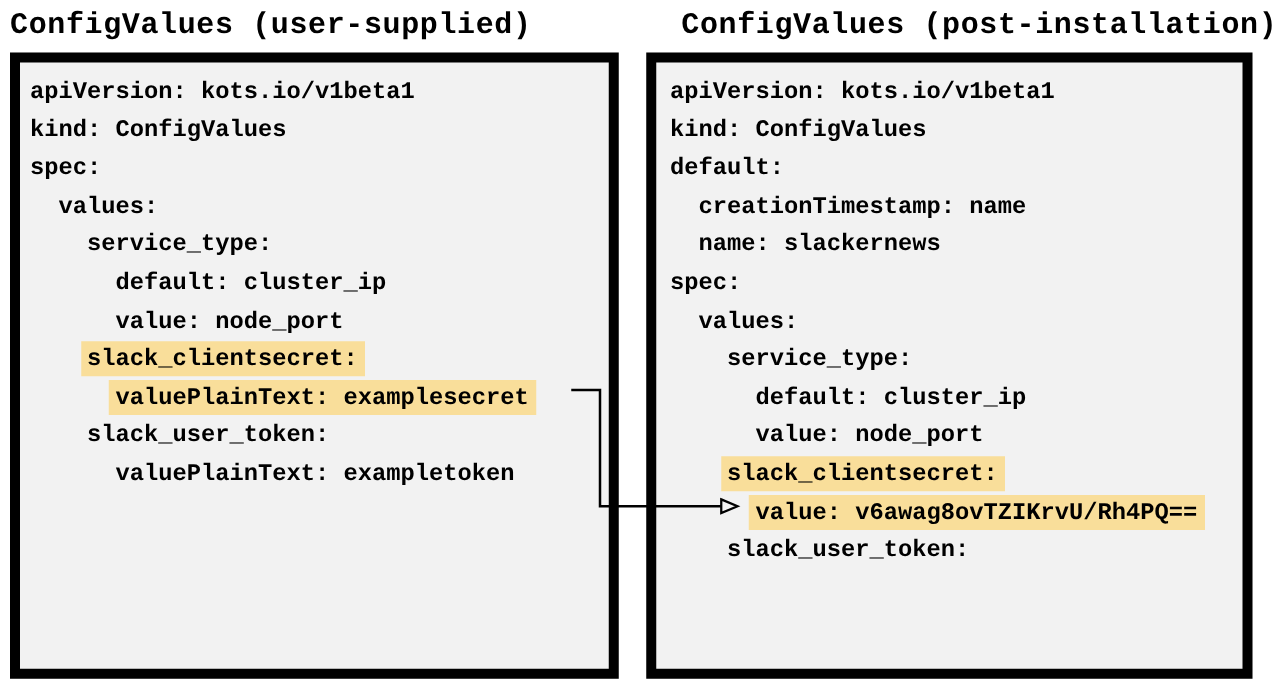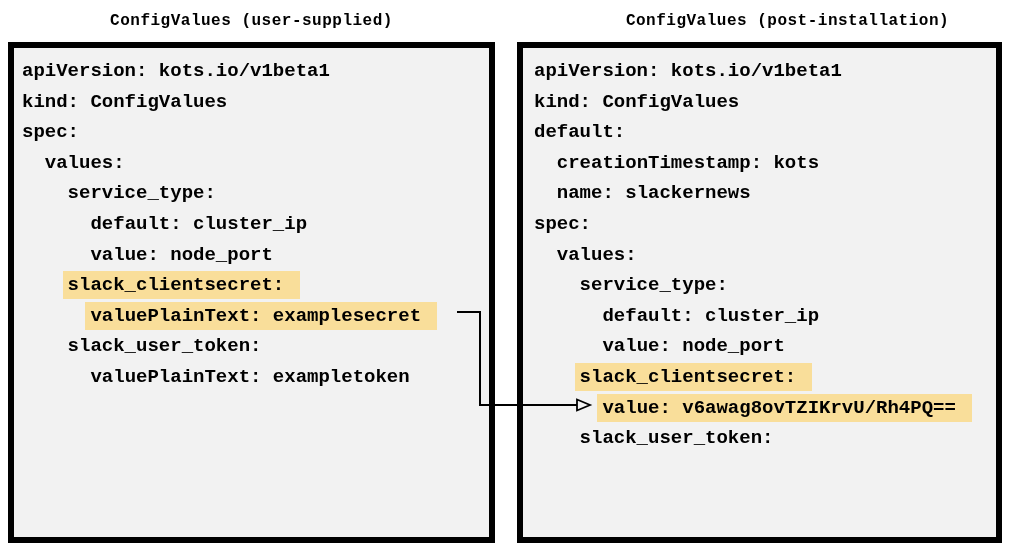--- a/index.html
+++ b/index.html
@@ -13,51 +13,50 @@
     position: relative;
     overflow: hidden;
     font-family: "Liberation Mono", "DejaVu Sans Mono", monospace;
     color: #000000;
   }
   .panel-title {
     position: absolute;
     top: 5px;
     height: 32px;
     line-height: 32px;
-    text-align: center;
     font-weight: bold;
-    font-size: 16px;
+    font-size: 24px;
     letter-spacing: 0.5px;
     white-space: pre;
   }
   #left-title  { left: 8px;   width: 487px; }
   #right-title { left: 545px; width: 485px; }
   .code-panel {
     position: absolute;
     top: 42px;
     height: 501px;
     background: #f2f2f2;
-    border: 6px solid #000000;
+    border: 8px solid #000000;
     box-sizing: border-box;
     padding-top: 8px;
     overflow: hidden;
   }
   #left-panel  { left: 8px;   width: 487px; padding-left: 8px;  }
   #right-panel { left: 517px; width: 485px; padding-left: 11px; }
   .code-line {
     height: 30.6px;
     line-height: 30.6px;
     font-size: 19px;
     font-weight: bold;
     white-space: pre;
   }
   .code-text { white-space: pre; }
   .hl {
     background: #f9de9a;
-    padding: 3px 16px 3px 5px;
+    padding: 3px 6px 3px 5px;
     margin-left: -5px;
   }
   #connector-overlay {
     position: absolute;
     left: 0;
     top: 0;
     width: 1019px;
     height: 559px;
     pointer-events: none;
     z-index: 5;
@@ -81,21 +80,21 @@
     <div class="code-line"><span class="code-indent">    </span><span class="code-text hl">slack_clientsecret:</span></div>
     <div class="code-line"><span class="code-indent">      </span><span class="code-text hl">valuePlainText: examplesecret</span></div>
     <div class="code-line"><span class="code-indent">    </span><span class="code-text">slack_user_token:</span></div>
     <div class="code-line"><span class="code-indent">      </span><span class="code-text">valuePlainText: exampletoken</span></div>
   </div>
 
 <div class="code-panel" id="right-panel">
     <div class="code-line"><span class="code-indent"></span><span class="code-text">apiVersion: kots.io/v1beta1</span></div>
     <div class="code-line"><span class="code-indent"></span><span class="code-text">kind: ConfigValues</span></div>
     <div class="code-line"><span class="code-indent"></span><span class="code-text">default:</span></div>
-    <div class="code-line"><span class="code-indent">  </span><span class="code-text">creationTimestamp: kots</span></div>
+    <div class="code-line"><span class="code-indent">  </span><span class="code-text">creationTimestamp: name</span></div>
     <div class="code-line"><span class="code-indent">  </span><span class="code-text">name: slackernews</span></div>
     <div class="code-line"><span class="code-indent"></span><span class="code-text">spec:</span></div>
     <div class="code-line"><span class="code-indent">  </span><span class="code-text">values:</span></div>
     <div class="code-line"><span class="code-indent">    </span><span class="code-text">service_type:</span></div>
     <div class="code-line"><span class="code-indent">      </span><span class="code-text">default: cluster_ip</span></div>
     <div class="code-line"><span class="code-indent">      </span><span class="code-text">value: node_port</span></div>
     <div class="code-line"><span class="code-indent">    </span><span class="code-text hl">slack_clientsecret:</span></div>
     <div class="code-line"><span class="code-indent">      </span><span class="code-text hl">value: v6awag8ovTZIKrvU/Rh4PQ==</span></div>
     <div class="code-line"><span class="code-indent">    </span><span class="code-text">slack_user_token:</span></div>
     <div class="code-line"><span class="code-indent">      </span></div>

